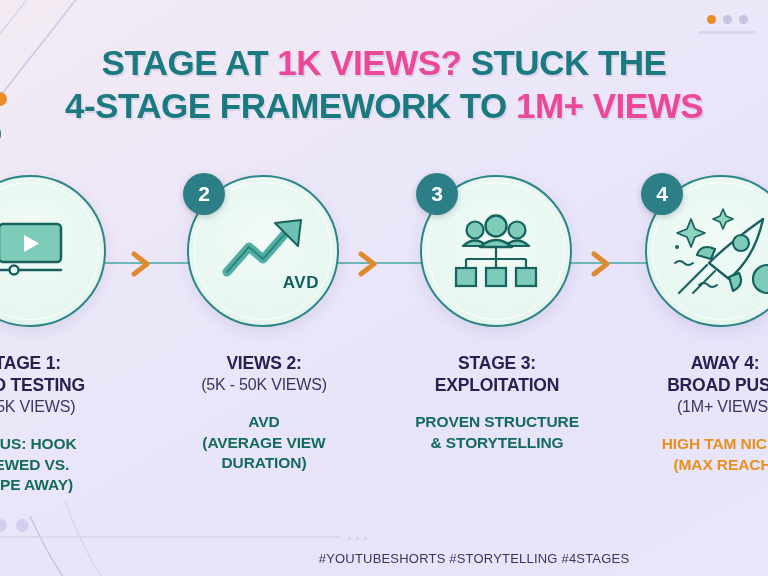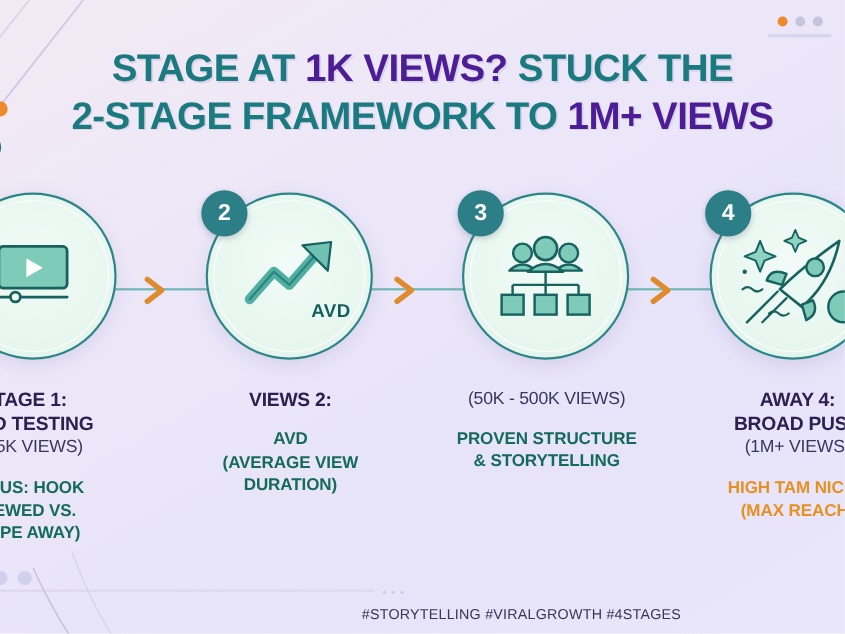--- a/index.html
+++ b/index.html
@@ -39,21 +39,21 @@
 
   
   .title {
     position:absolute; top:42px; left:0; right:0;
     text-align:center;
     font-size:35px; font-weight:bold; line-height:1.22;
     letter-spacing:-0.5px;
     color:#1a7a80;
     text-shadow: 1.5px 1.5px 0 rgba(150,140,190,0.22);
   }
-  .title .hl { color:#4c1d95; }
+  .title .hl { color:#ec4899; }
   .title .l2 { display:block; }
 
   
   .pipeline { position:absolute; top:175px; left:0; width:768px; height:175px; }
   .conn-line {
     position:absolute; top:87px; left:-20px; width:808px; height:2px;
     background:#6FB6B6;
   }
   .chev { position:absolute; top:74px; width:26px; height:30px; }
 
@@ -139,21 +139,21 @@
     <i></i>
     <i></i>
   </div>
   <svg class="deco bl-arc" viewBox="0 0 260 230">
     <path d="M 250 230 Q 130 215 60 60" fill="none" stroke="#c9c4e2" stroke-width="1.5"></path>
     <path d="M 258 215 Q 150 195 95 45" fill="none" stroke="#d6d2ec" stroke-width="1.2"></path>
   </svg>
 
   <h1 class="title">
     <span><span>STAGE AT </span><span class="hl">1K VIEWS?</span><span> STUCK THE</span></span>
-    <span class="l2"><span>2-STAGE FRAMEWORK TO </span><span class="hl">1M+ VIEWS</span></span>
+    <span class="l2"><span>4-STAGE FRAMEWORK TO </span><span class="hl">1M+ VIEWS</span></span>
   </h1>
 
   <div class="pipeline">
     <div class="conn-line"></div>
 
     <svg class="chev" style="left:128px" viewBox="0 0 26 30">
       <polyline points="6,5 19,15 6,25" fill="none" stroke="#E08A2E" stroke-width="5" stroke-linecap="round" stroke-linejoin="round"></polyline>
     </svg>
     <svg class="chev" style="left:355px" viewBox="0 0 26 30">
       <polyline points="6,5 19,15 6,25" fill="none" stroke="#E08A2E" stroke-width="5" stroke-linecap="round" stroke-linejoin="round"></polyline>
@@ -244,32 +244,36 @@
         <span>SEED TESTING</span>
       </div>
       <div class="rng">(0 - 5K VIEWS)</div>
       <div class="sub">FOCUS: HOOK<br>(VIEWED VS.<br>SWIPE AWAY)</div>
     </div>
 
     <div class="cap" style="left:149px">
       <div class="hd">
         <span>VIEWS 2:</span><br>
       </div>
+      <div class="rng">(5K - 50K VIEWS)</div>
       <div class="sub">AVD<br>(AVERAGE VIEW<br>DURATION)</div>
     </div>
 
     <div class="cap" style="left:382px">
-      <div class="rng">(50K - 500K VIEWS)</div>
+      <div class="hd">
+        <span>STAGE 3:</span><br>
+        <span>EXPLOITATION</span>
+      </div>
       <div class="sub">PROVEN STRUCTURE<br>&amp; STORYTELLING</div>
     </div>
 
     <div class="cap orange" style="left:610px">
       <div class="hd">
         <span>AWAY 4:</span><br>
         <span>BROAD PUSH</span>
       </div>
       <div class="rng">(1M+ VIEWS)</div>
       <div class="sub">HIGH TAM NICHE<br>(MAX REACH)</div>
     </div>
   </div>
 
-  <div class="footer">#STORYTELLING #VIRALGROWTH #4STAGES</div>
+  <div class="footer">#YOUTUBESHORTS #STORYTELLING #4STAGES</div>
 </div>
 
 </body></html>

